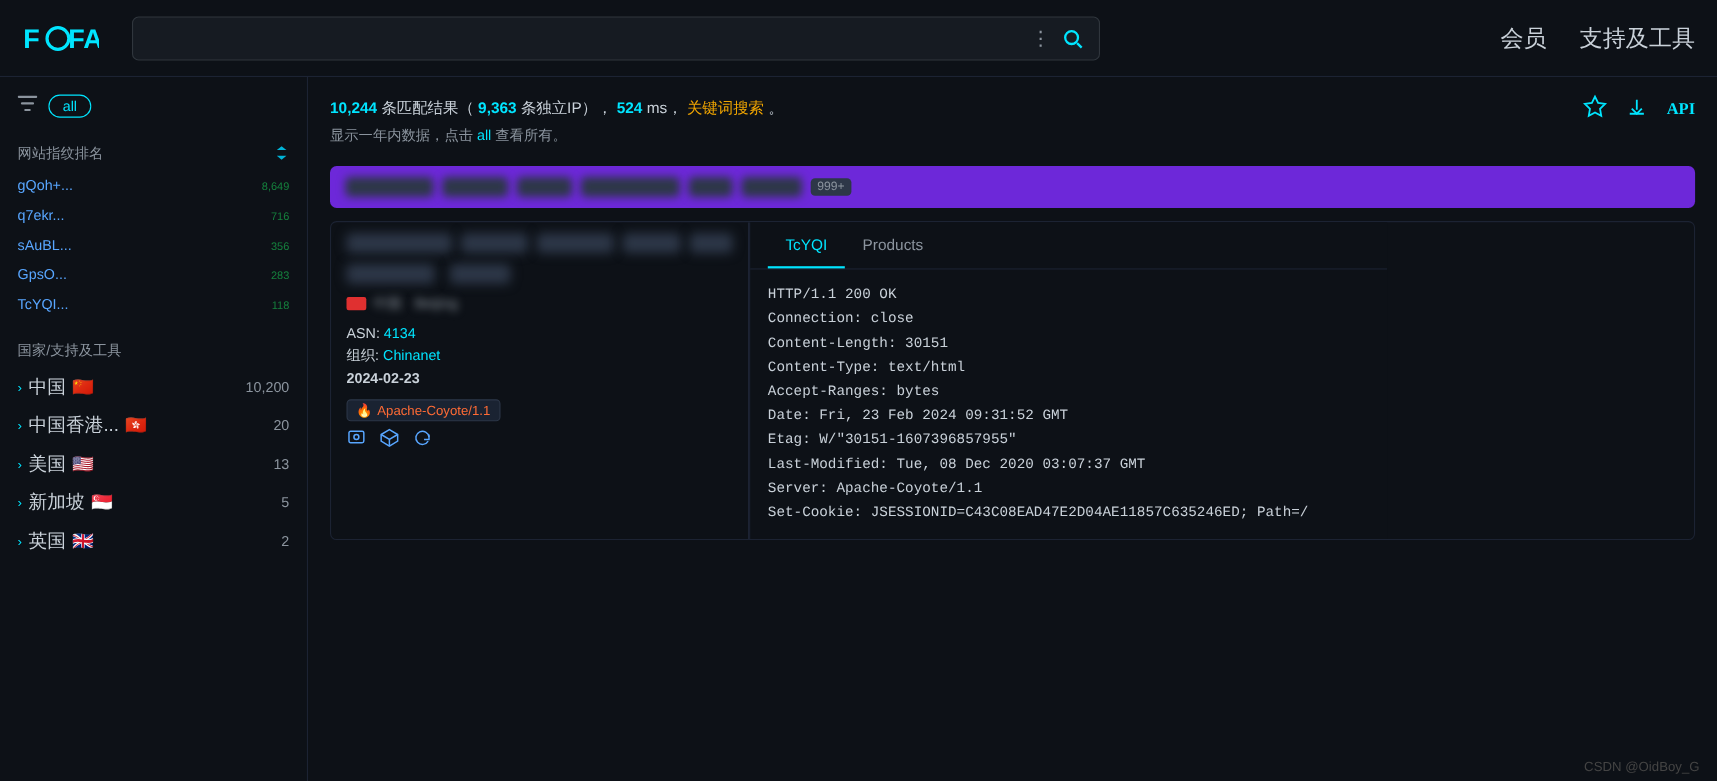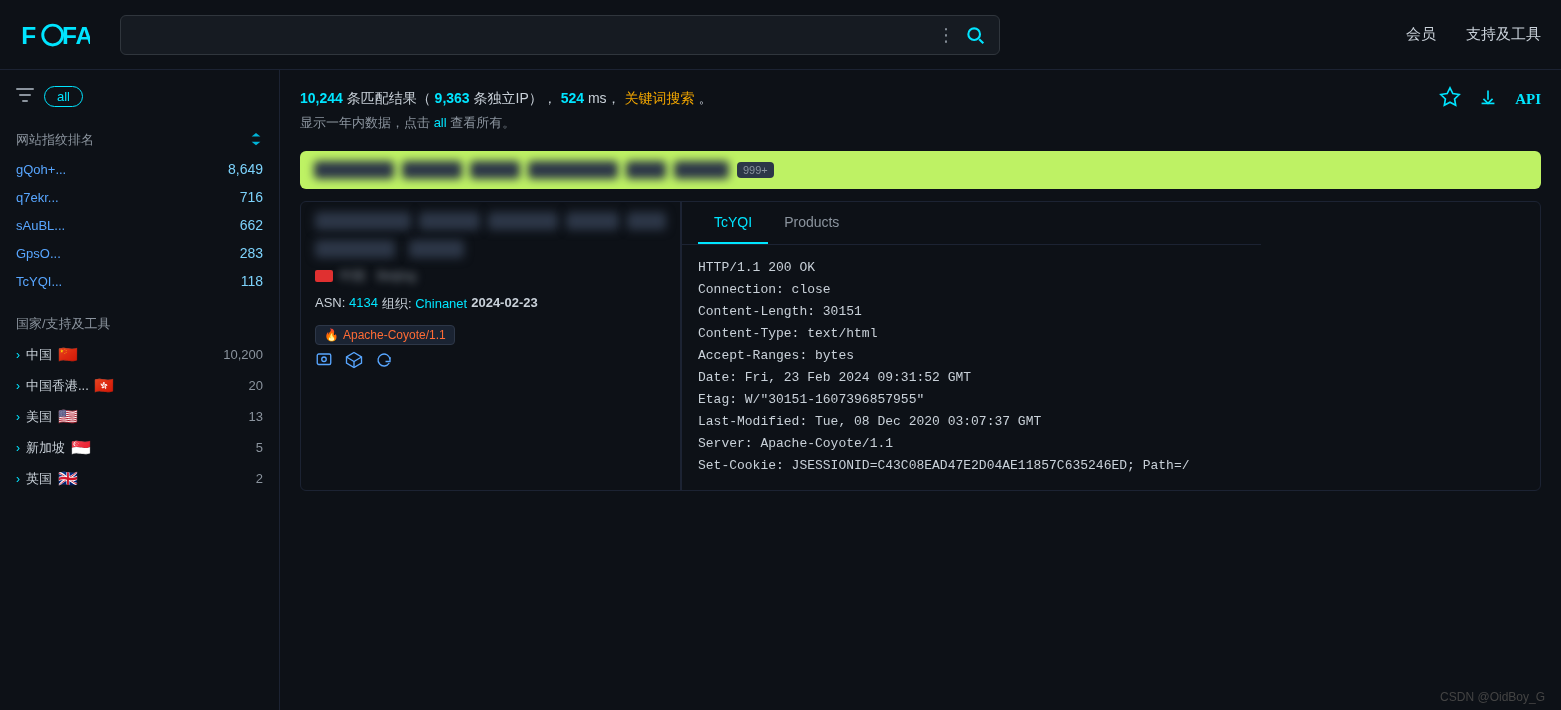--- a/index.html
+++ b/index.html
@@ -66,21 +66,21 @@
       align-items: center;
     }
     .nav-links {
       margin-left: auto;
       display: flex;
       gap: 30px;
     }
     .nav-link {
       color: #c9d1d9;
       text-decoration: none;
-      font-size: 15px;
+      font-size: 21px;
       cursor: pointer;
     }
 
     
     .main-layout {
       display: flex;
       height: calc(710px - 70px);
       overflow: hidden;
     }
 
@@ -130,22 +130,22 @@
       align-items: flex-end;
       justify-content: space-between;
       padding: 6px 16px;
       cursor: pointer;
     }
     .sidebar-item-name {
       color: #58a6ff;
       font-size: 13px;
     }
     .sidebar-item-count {
-      color: #7dd3fc;
-      font-size: 14px;
+      color: #15803d;
+      font-size: 10px;
     }
 
     .country-section {
       margin-top: 8px;
     }
     .country-item {
       display: flex;
       align-items: center;
       justify-content: space-between;
       padding: 6px 16px;
@@ -155,21 +155,21 @@
       display: flex;
       align-items: center;
       gap: 6px;
     }
     .country-arrow {
       color: #00e5ff;
       font-size: 12px;
     }
     .country-name {
       color: #c9d1d9;
-      font-size: 13px;
+      font-size: 17px;
       text-align: center;
     }
     .country-flag {
       font-size: 16px;
     }
     .country-count {
       color: #8b949e;
       font-size: 13px;
     }
 
@@ -226,21 +226,21 @@
     .api-label {
       color: #00e5ff;
       font-size: 15px;
       font-weight: bold;
       cursor: pointer;
       font-family: Liberation Serif, serif;
     }
 
     
     .blurred-row {
-      background: #bef264;
+      background: #6d28d9;
       border-radius: 6px;
       padding: 10px 14px;
       margin-bottom: 12px;
       display: flex;
       align-items: center;
       gap: 8px;
       overflow: hidden;
     }
     .blurred-block {
       background: #2d3748;
@@ -287,20 +287,21 @@
       color: #8b949e;
       font-size: 13px;
       filter: blur(4px);
     }
     .card-city {
       color: #8b949e;
       font-size: 13px;
     }
     .card-meta {
       display: flex;
+      flex-direction: column;
       gap: 4px;
       padding: 0 14px 8px 14px;
       font-size: 13px;
     }
     .card-asn {
       color: #c9d1d9;
     }
     .card-asn a, .card-org a {
       color: #00e5ff;
       text-decoration: none;
@@ -447,21 +448,21 @@
         <div class="sidebar-item">
           <span class="sidebar-item-name">gQoh+...</span>
           <span class="sidebar-item-count">8,649</span>
         </div>
         <div class="sidebar-item">
           <span class="sidebar-item-name">q7ekr...</span>
           <span class="sidebar-item-count">716</span>
         </div>
         <div class="sidebar-item">
           <span class="sidebar-item-name">sAuBL...</span>
-          <span class="sidebar-item-count">662</span>
+          <span class="sidebar-item-count">356</span>
         </div>
         <div class="sidebar-item">
           <span class="sidebar-item-name">GpsO...</span>
           <span class="sidebar-item-count">283</span>
         </div>
         <div class="sidebar-item">
           <span class="sidebar-item-name">TcYQI...</span>
           <span class="sidebar-item-count">118</span>
         </div>
       </div>

